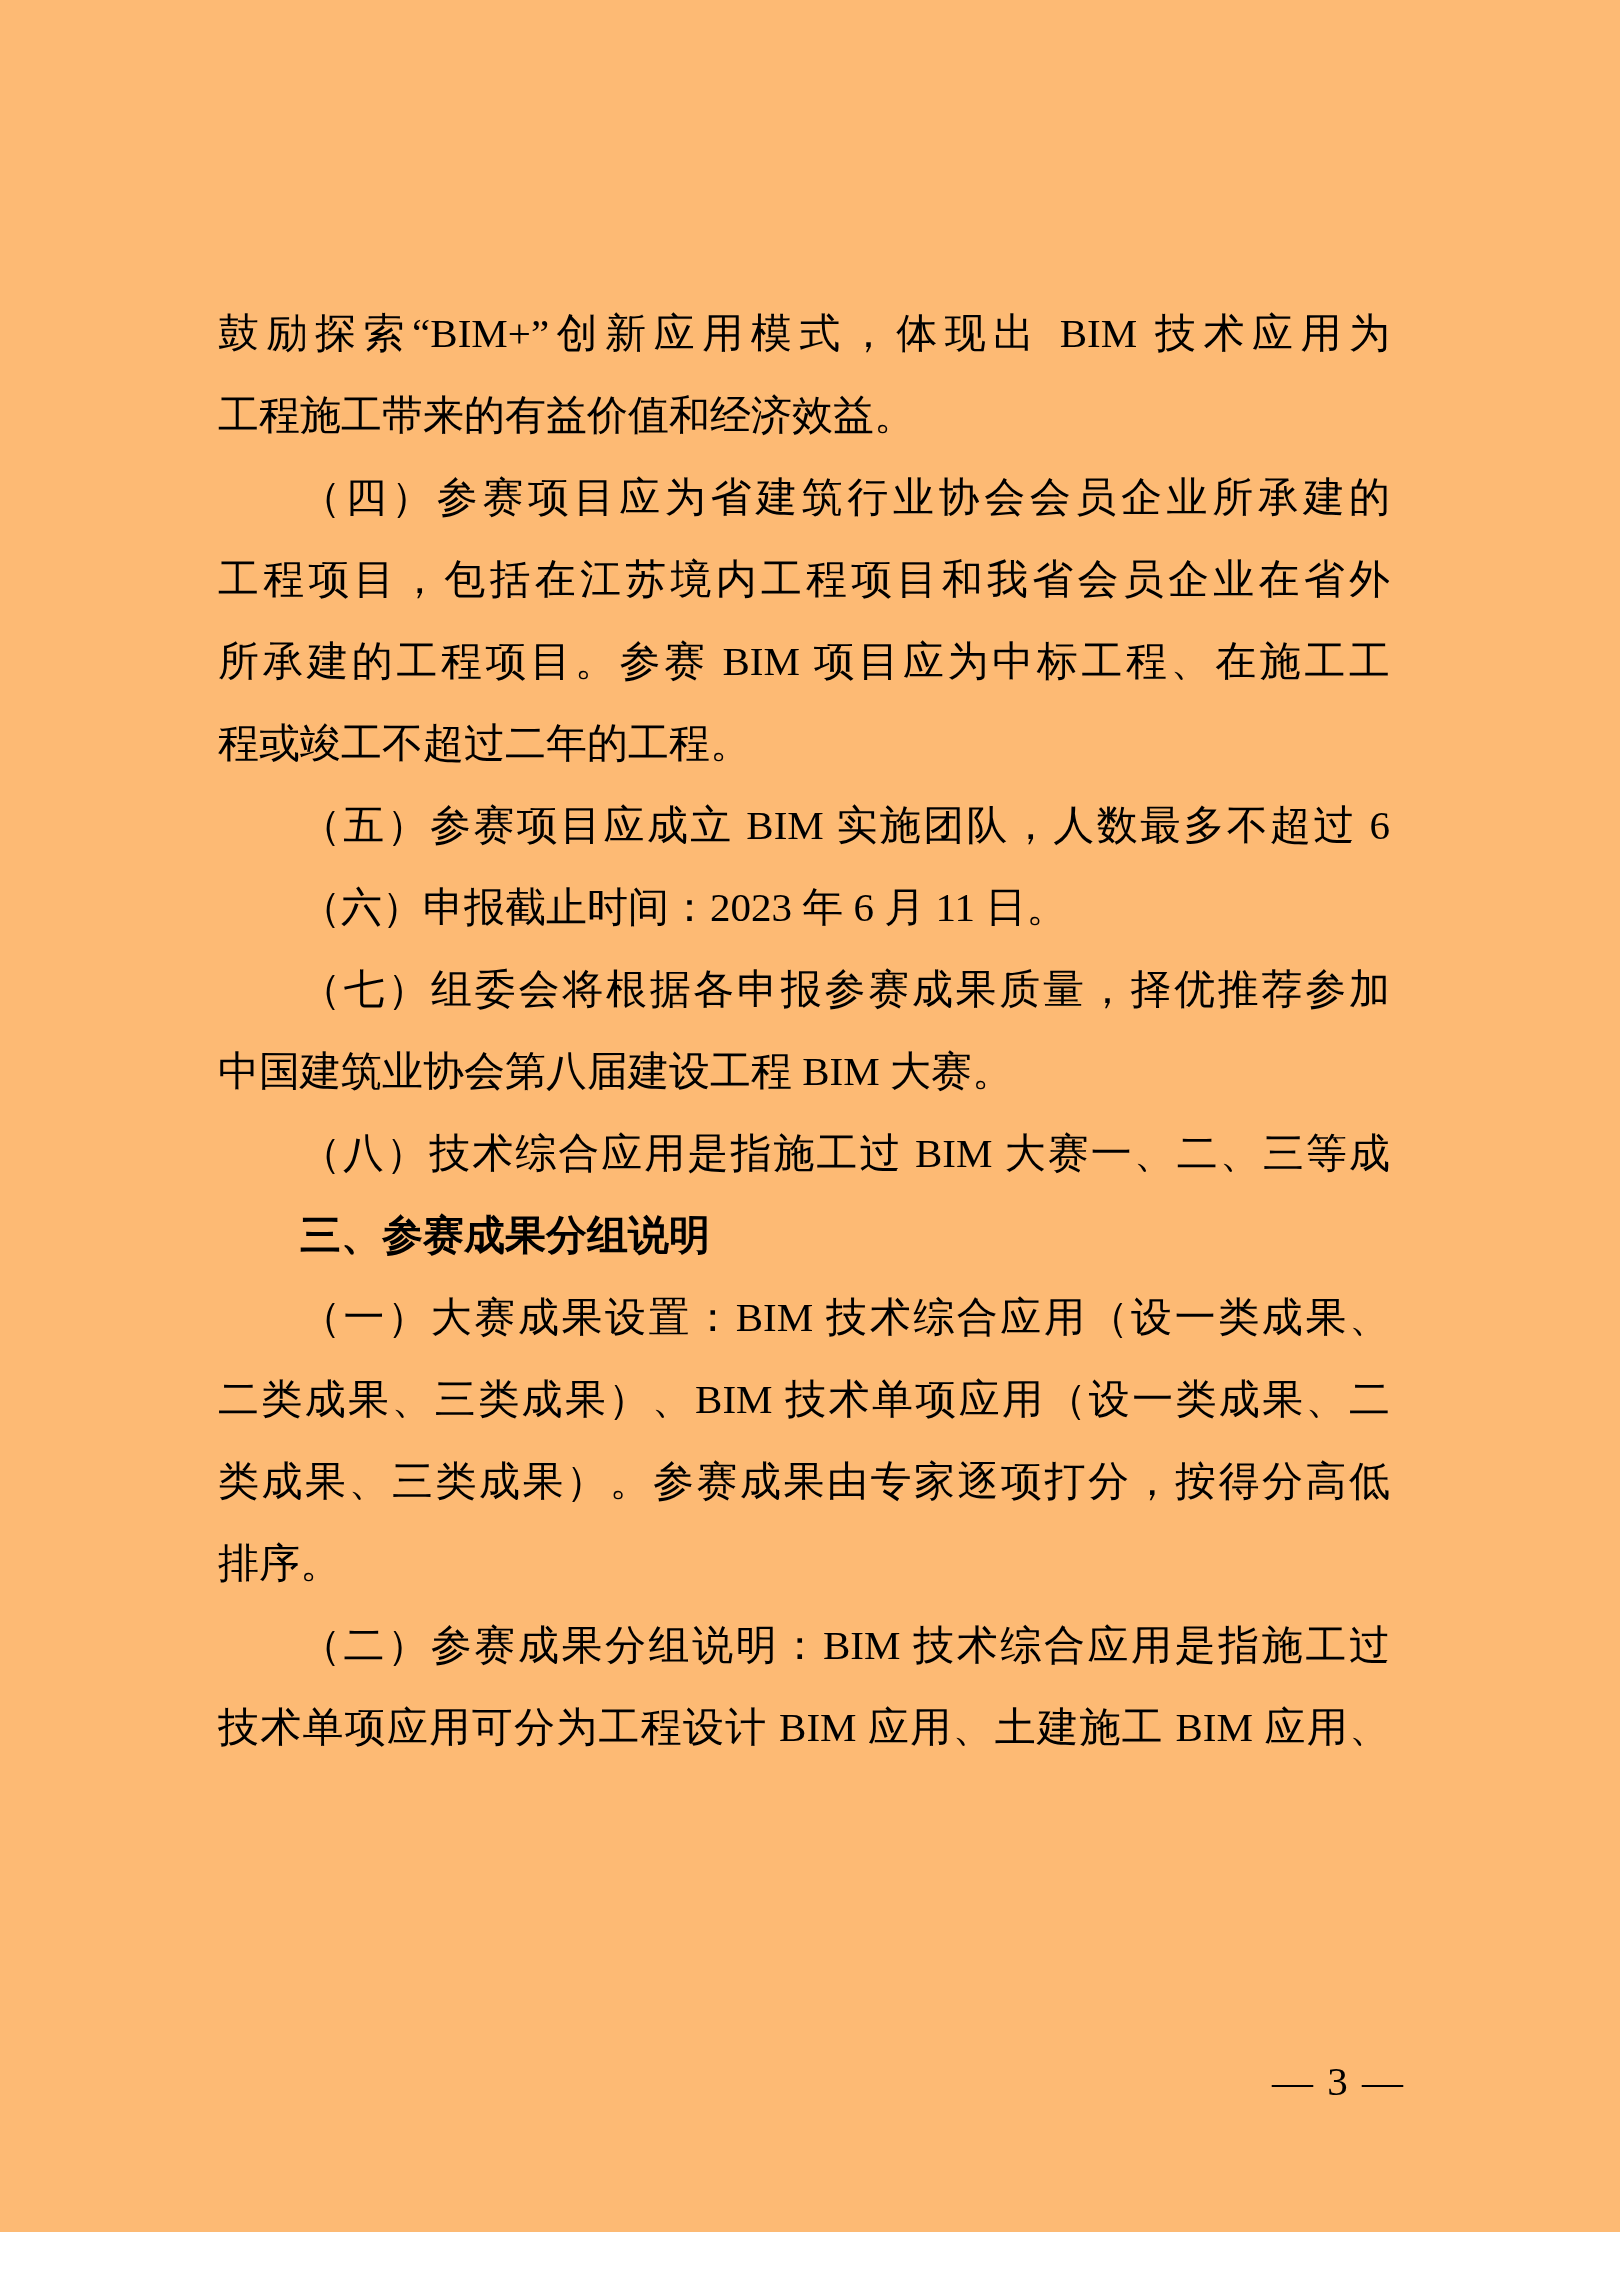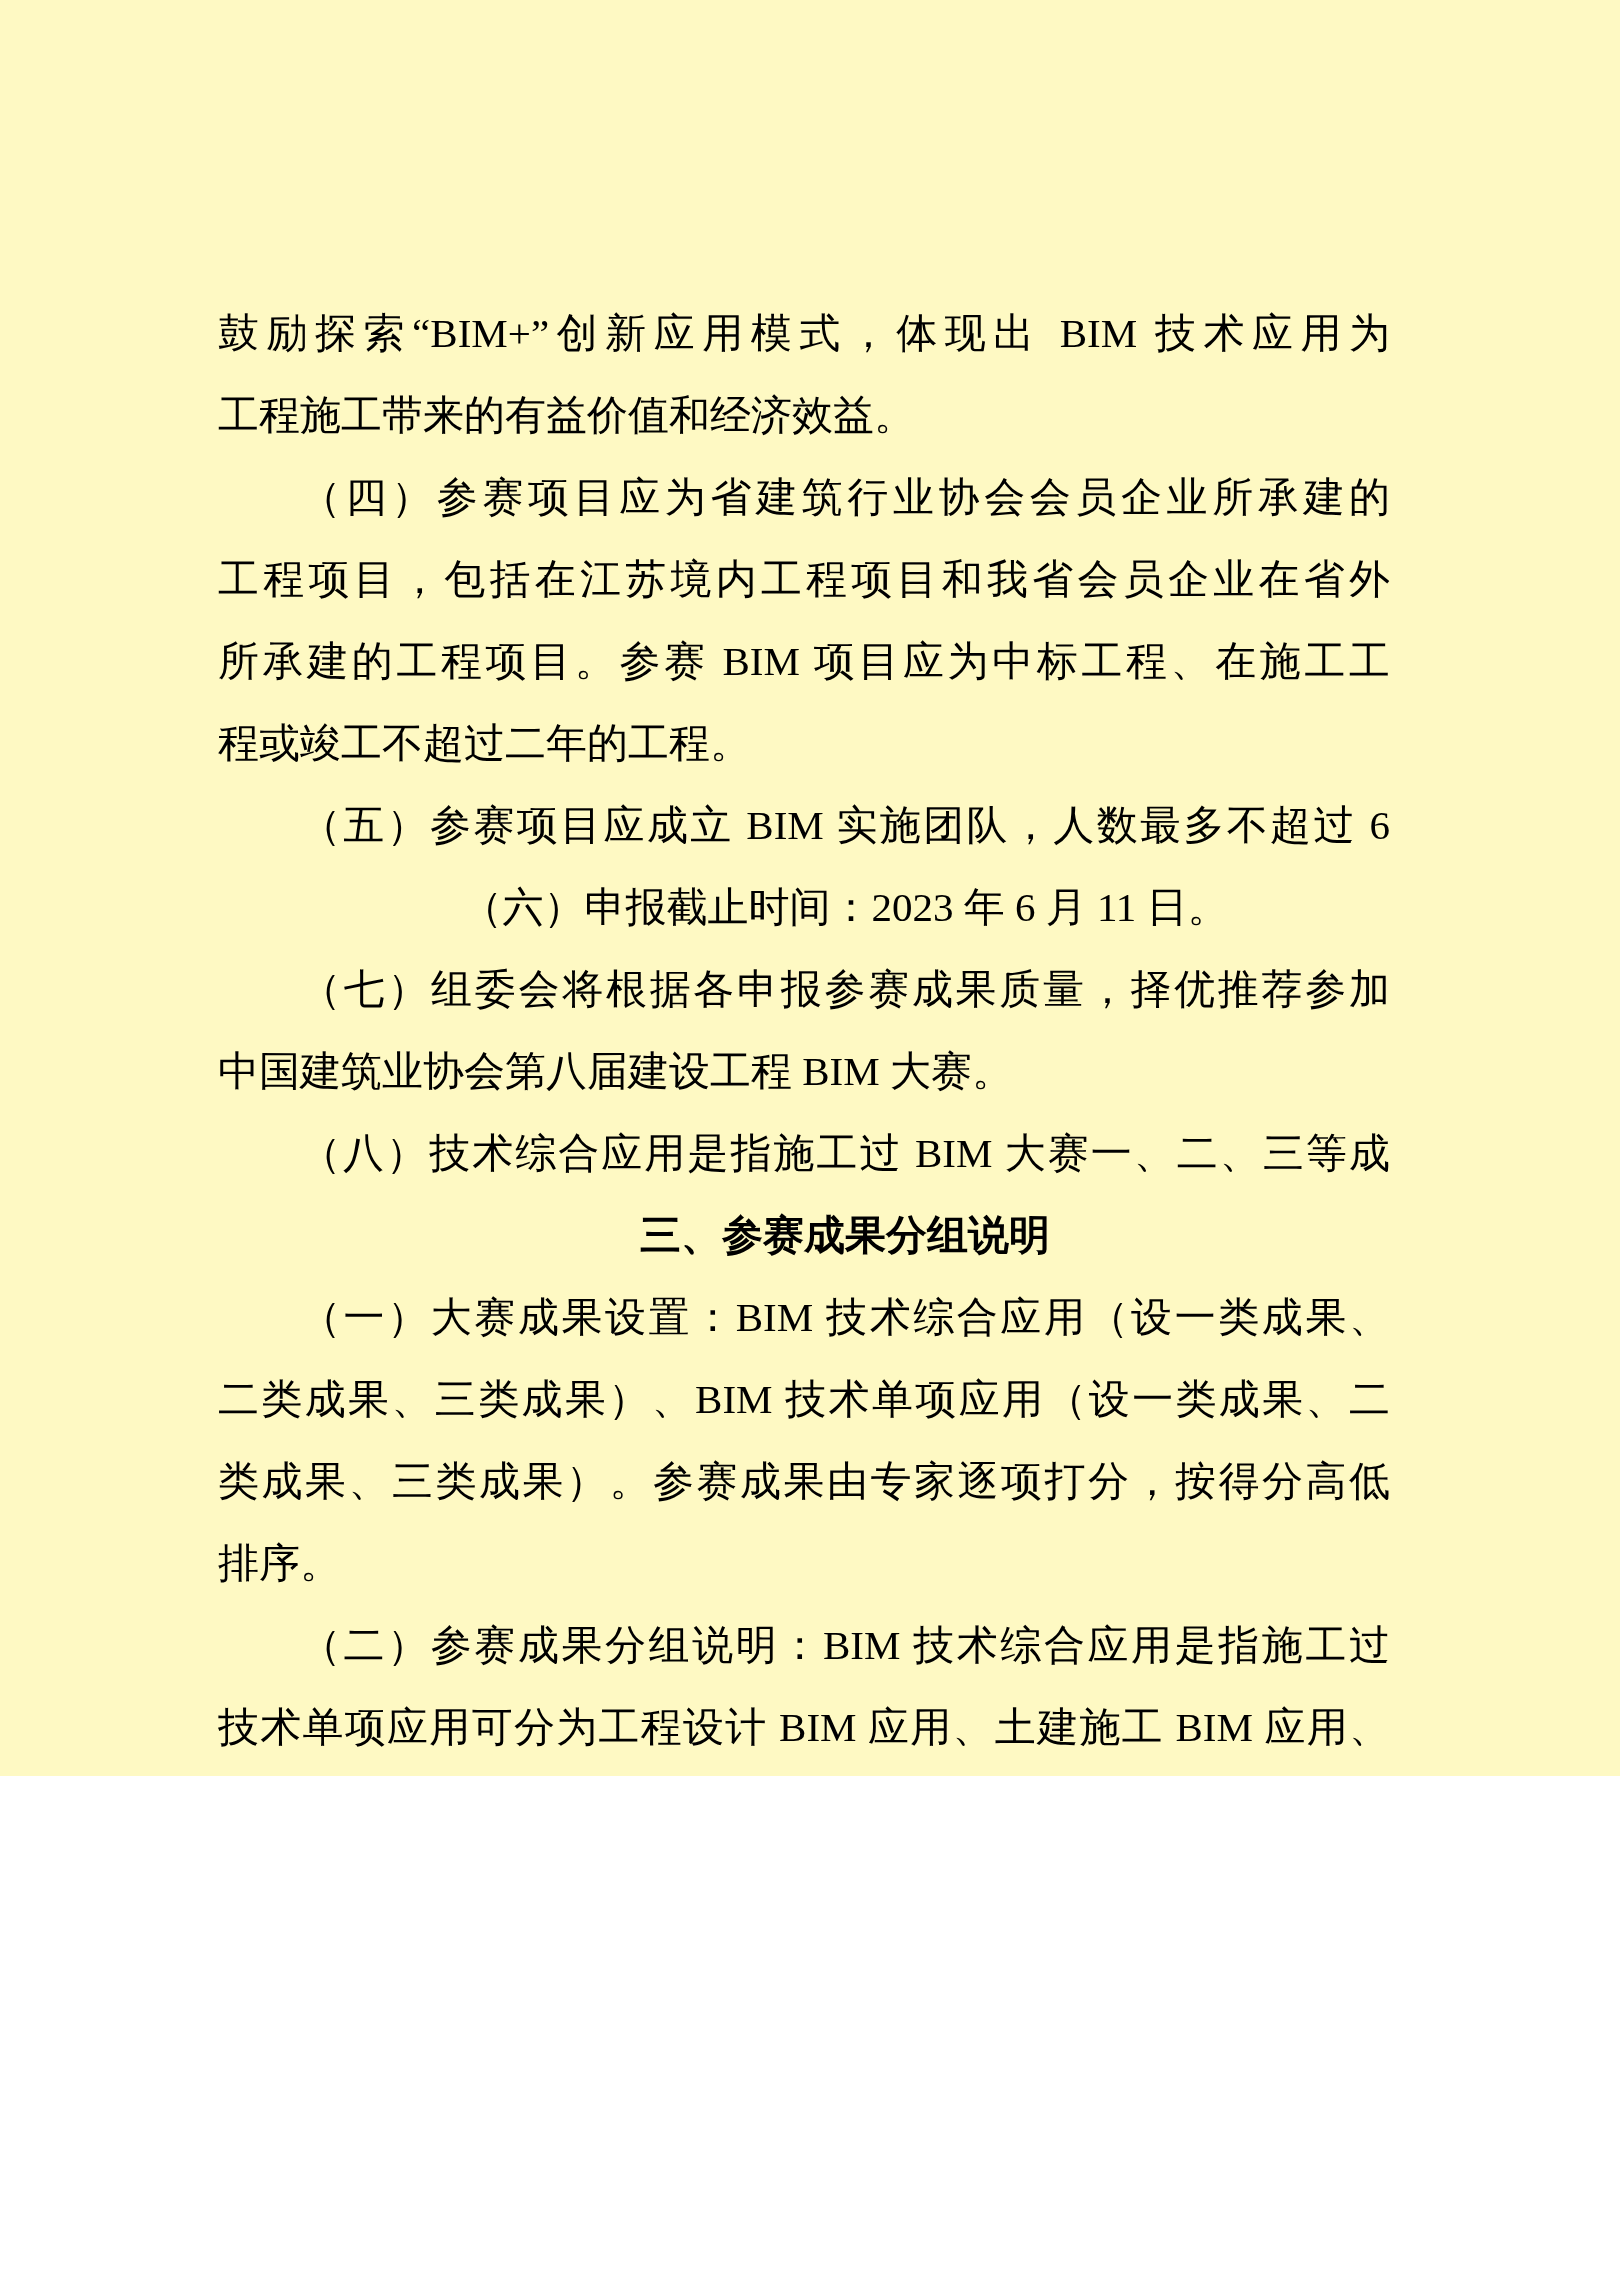--- a/index.html
+++ b/index.html
@@ -1,21 +1,21 @@
 <!DOCTYPE html>
 <html><head>
 <meta charset="utf-8">
 <style>
   * { margin: 0; padding: 0; box-sizing: border-box; }
   html, body { background: #ffffff; }
   .page {
     position: relative;
     width: 1620px;
-    height: 1776px;
-    background: #fef9c3;
+    height: 2232px;
+    background: #fdba74;
     overflow: hidden;
     font-family: "Liberation Serif", "DejaVu Serif", serif;
     color: #000000;
   }
   .text-block {
     position: absolute;
     left: 218px;
     top: 292px;
     width: 1172px;
   }
@@ -26,21 +26,20 @@
     color: #000000;
     white-space: normal;
     text-align: left;
   }
   .line.stretch {
     text-align: justify;
     text-align-last: justify;
   }
   .line.indent {
     text-indent: 2em;
-    text-align: center;
   }
   .line.heading {
     font-weight: 700;
     font-family: "Liberation Sans", "DejaVu Sans", sans-serif;
   }
   .page-number {
     position: absolute;
     top: 2052px;
     right: 215px;
     height: 59px;

